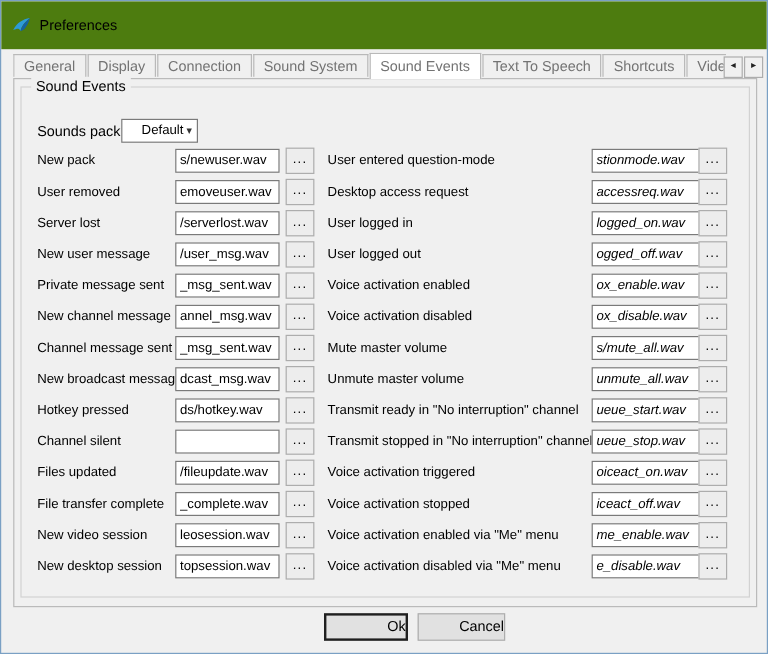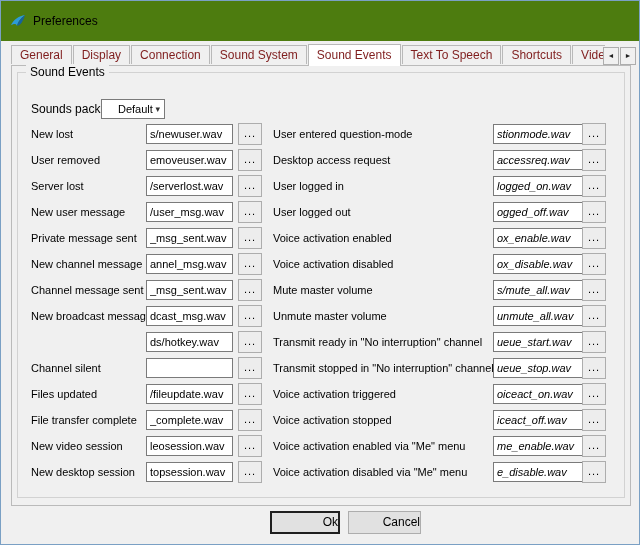--- a/index.html
+++ b/index.html
@@ -14,21 +14,21 @@
   }
   .titlebar .app-icon { width:16px; height:16px; flex:0 0 auto; }
   .titlebar .title { font-size:12px; color:#000; margin-left:7px; }
 
   
   .tab-strip {
     position:absolute; left:10px; top:43px; width:594px; height:22px;
     display:flex; align-items:flex-end; overflow:hidden; white-space:nowrap; z-index:3;
   }
   .tab {
-    flex:0 0 auto; font-size:12px; color:#7f1d1d; background:#f0f0f0;
+    flex:0 0 auto; font-size:12px; color:#737373; background:#f0f0f0;
     border:1px solid #b9b9b9; border-bottom:none;
     padding:0 8px; height:18px; line-height:18px; margin-right:1px; margin-bottom:2px;
   }
   .tab.active {
     background:#ffffff; height:21px; line-height:20px; margin-bottom:0; z-index:4; position:relative;
   }
   .tab-scroll {
     position:absolute; right:3px; top:46px; height:18px; display:flex; z-index:5;
   }
   .tab-scroll .scroll-btn {
@@ -129,21 +129,21 @@
   </div>
 
   <span class="sounds-pack-label">Sounds pack</span>
   <div class="combo">
     <span class="combo-text">Default</span>
     <span class="combo-arrow">▾</span>
   </div>
 
   <div class="events-col left">
       <div class="event-row" style="top: 0px;">
-        <span class="event-label">New lost</span>
+        <span class="event-label">New pack</span>
         <input type="text" class="event-input" value="s/newuser.wav" style="">
         <div class="browse-btn">...</div>
       </div>
       <div class="event-row" style="top: 26px;">
         <span class="event-label">User removed</span>
         <input type="text" class="event-input" value="emoveuser.wav" style="">
         <div class="browse-btn">...</div>
       </div>
       <div class="event-row" style="top: 52px;">
         <span class="event-label">Server lost</span>
@@ -169,20 +169,21 @@
         <span class="event-label">Channel message sent</span>
         <input type="text" class="event-input" value="_msg_sent.wav" style="">
         <div class="browse-btn">...</div>
       </div>
       <div class="event-row" style="top: 182px;">
         <span class="event-label">New broadcast message</span>
         <input type="text" class="event-input" value="dcast_msg.wav" style="">
         <div class="browse-btn">...</div>
       </div>
       <div class="event-row" style="top: 208px;">
+        <span class="event-label">Hotkey pressed</span>
         <input type="text" class="event-input" value="ds/hotkey.wav" style="">
         <div class="browse-btn">...</div>
       </div>
       <div class="event-row" style="top: 234px;">
         <span class="event-label">Channel silent</span>
         <input type="text" class="event-input" style="">
         <div class="browse-btn">...</div>
       </div>
       <div class="event-row" style="top: 260px; padding-left: 20px;">
         <span class="event-label">Files updated</span>

